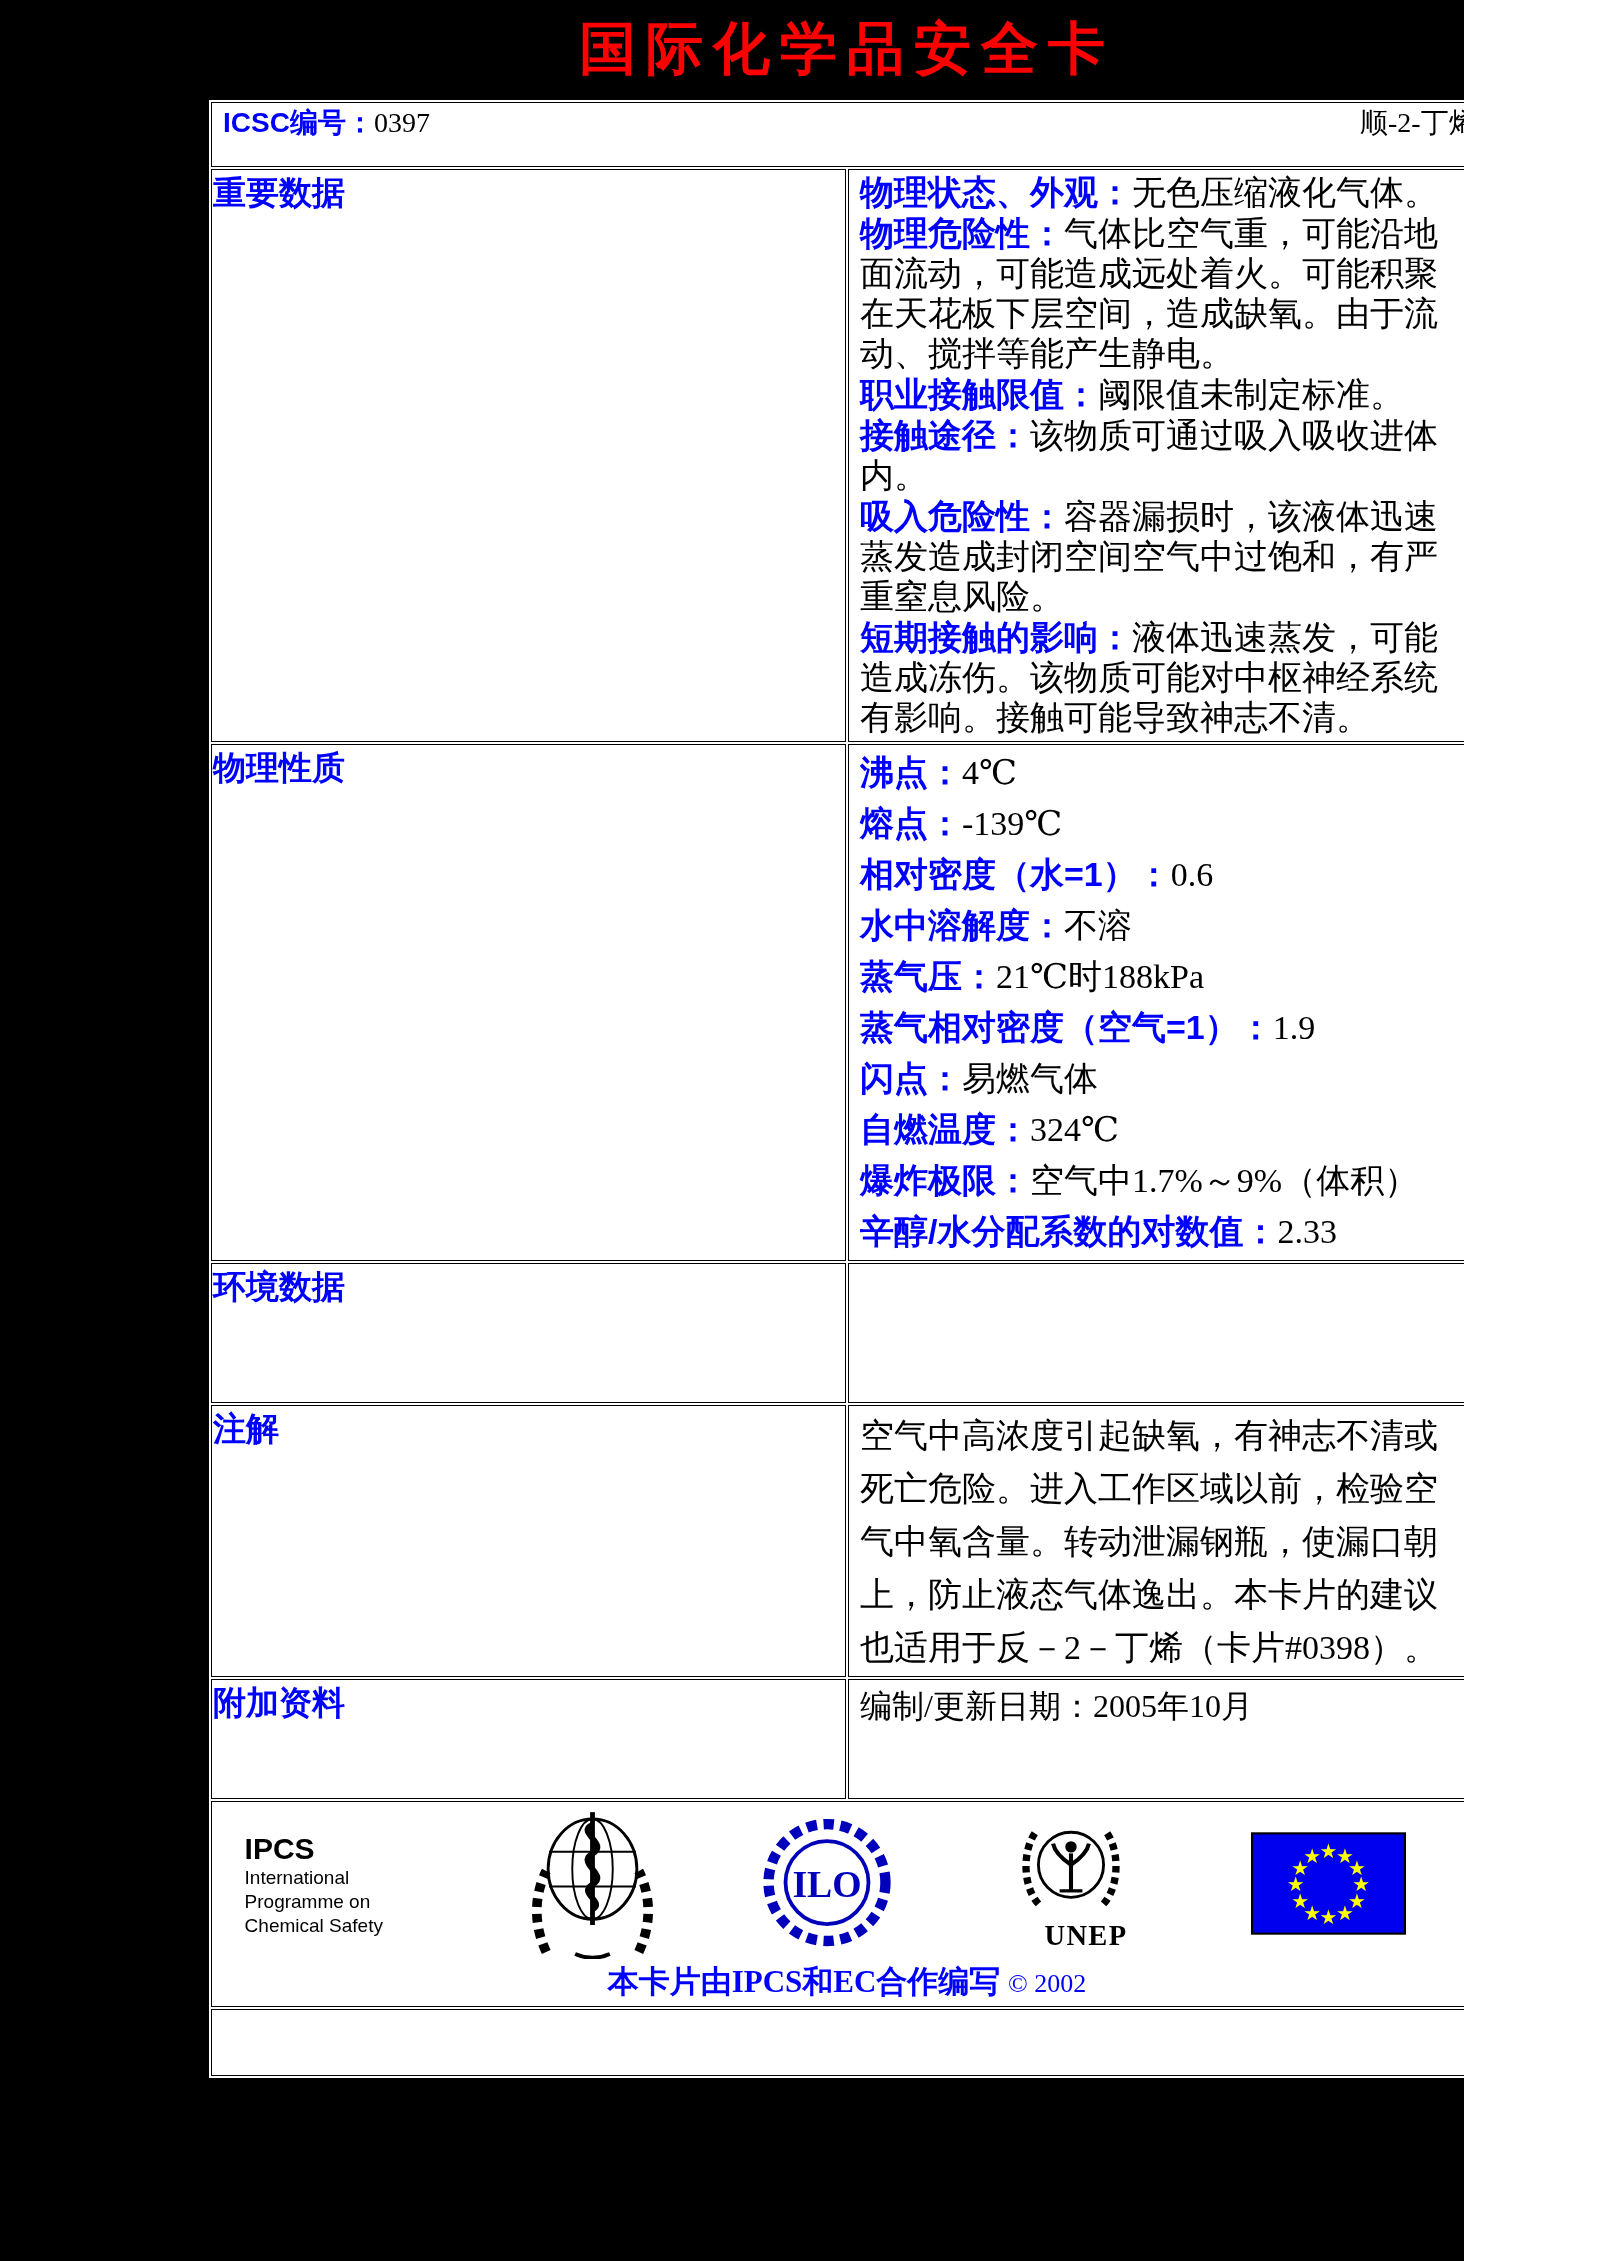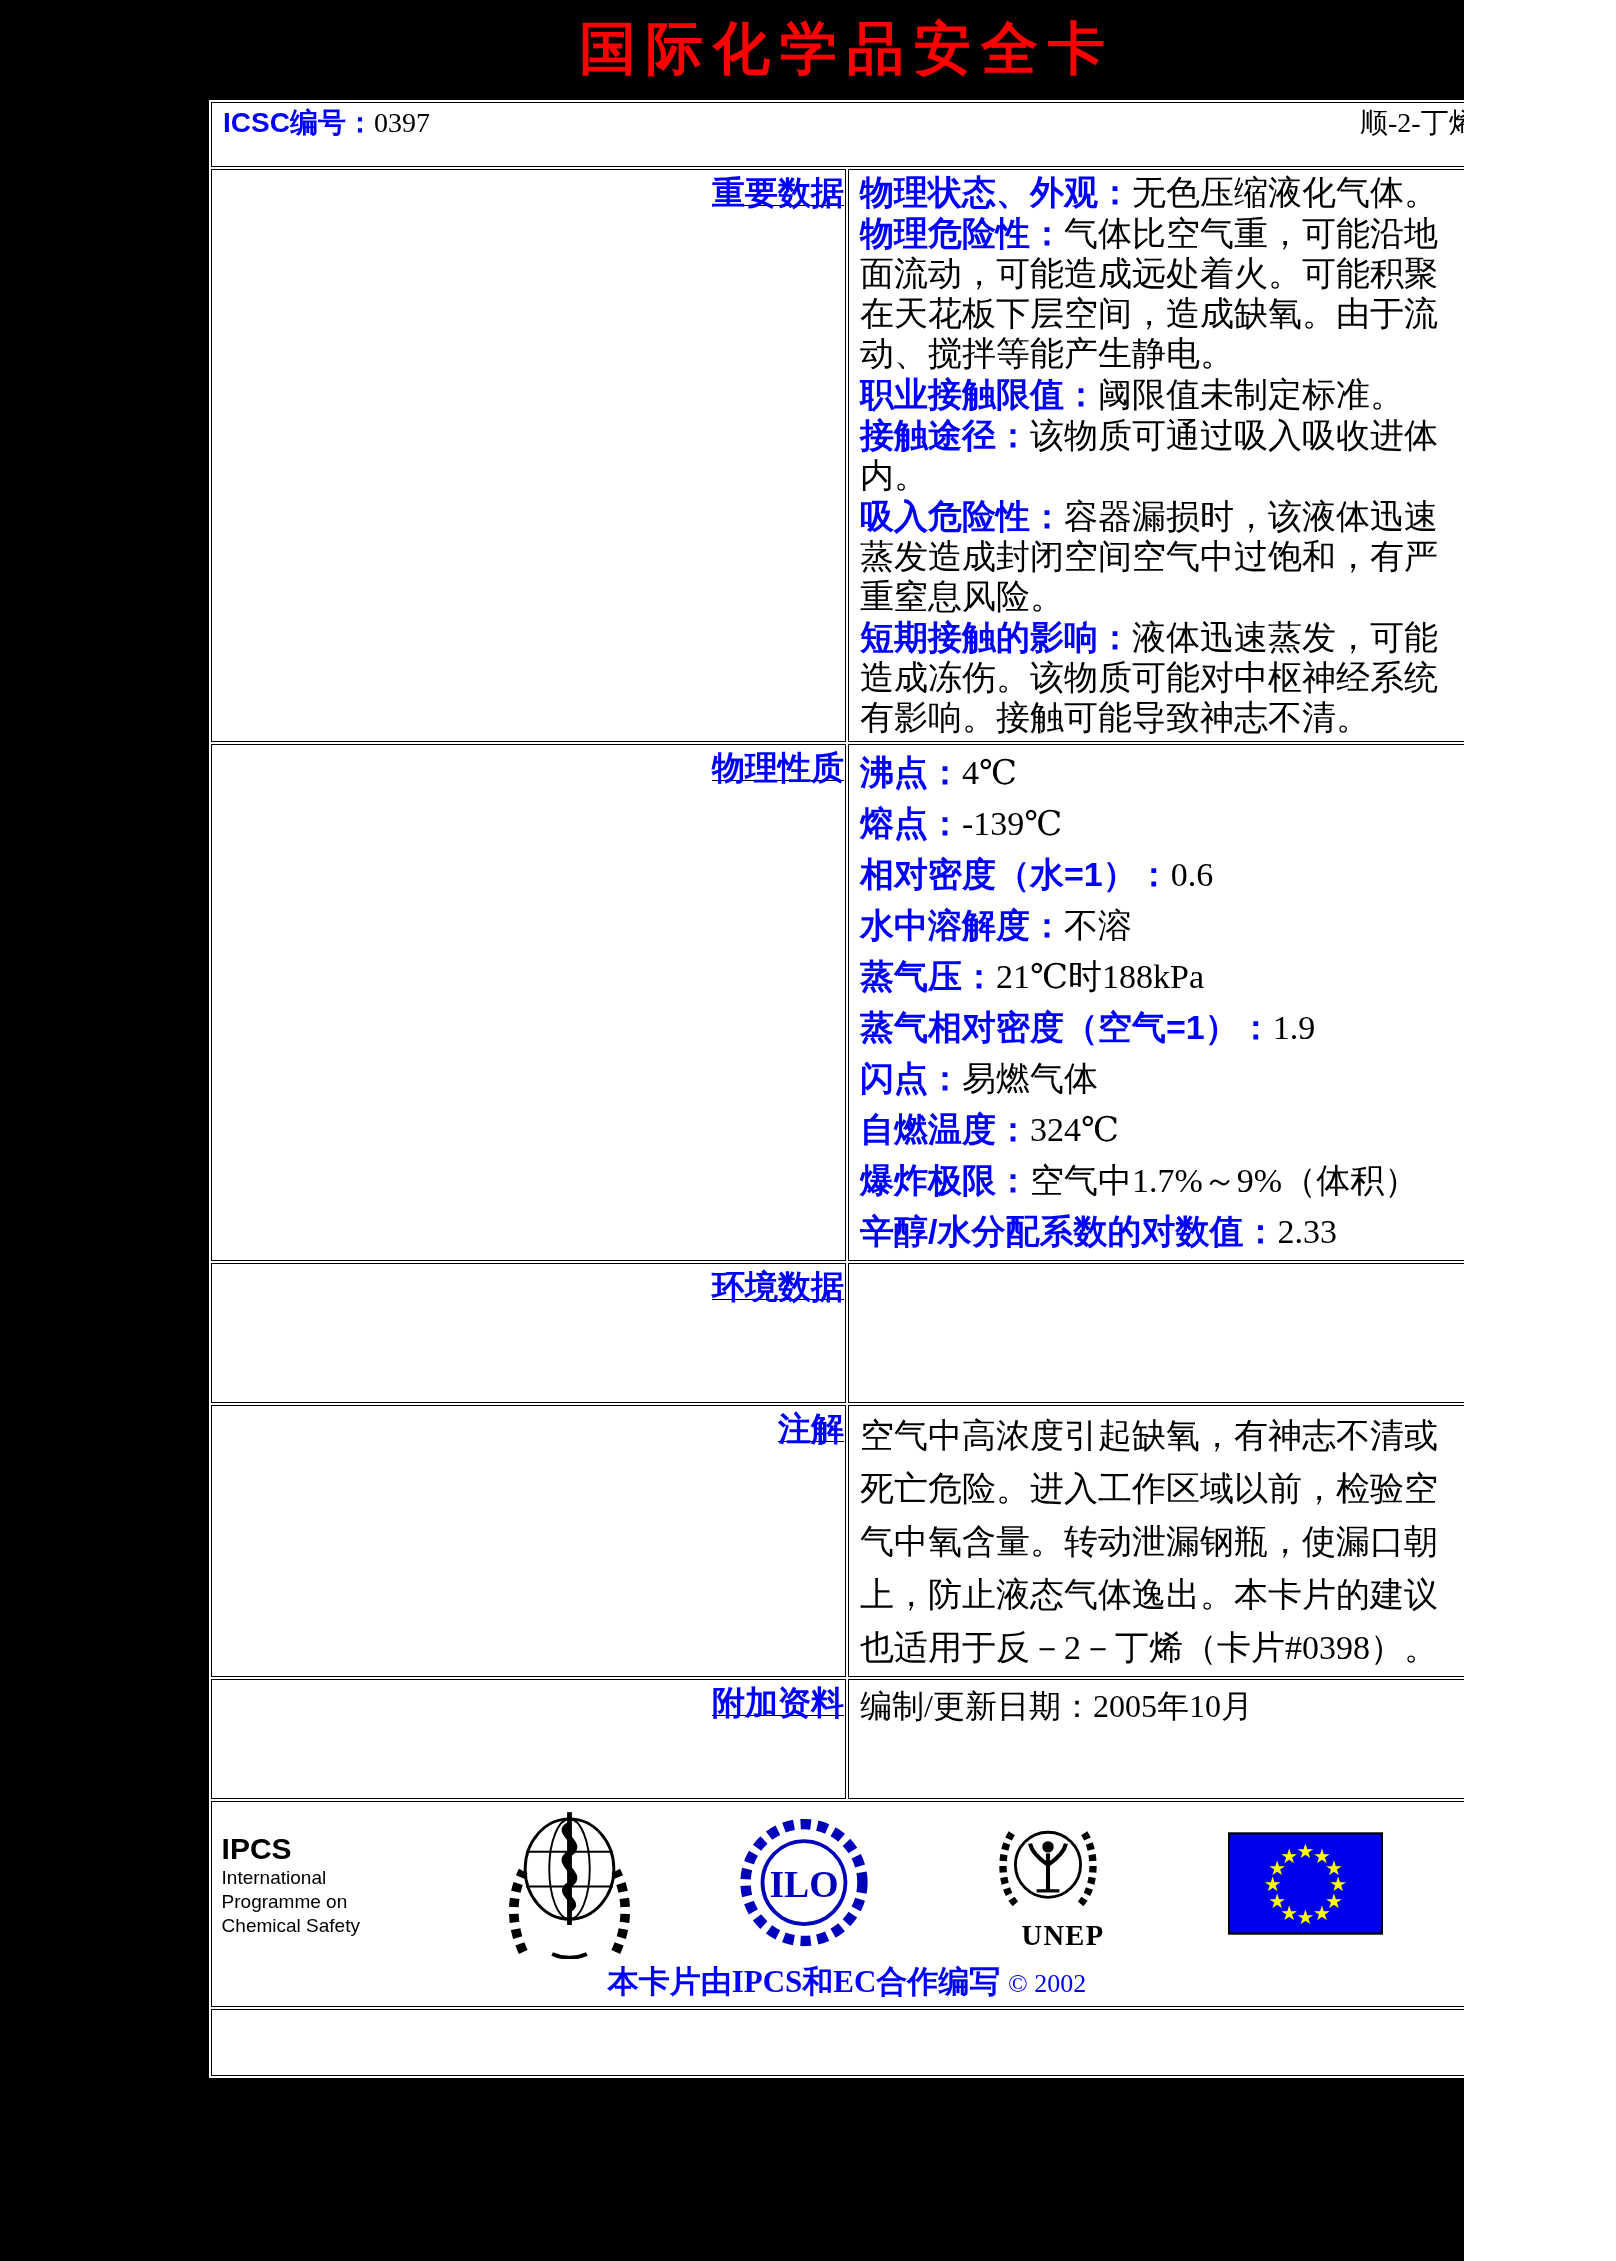--- a/index.html
+++ b/index.html
@@ -34,22 +34,21 @@
     table-layout:fixed;
   }
   table.card td{
     border:1.4px solid #000;
     vertical-align:top;
     background:#fff;
   }
   td.lblcell{
     width:180px;
     vertical-align:middle;
-    text-align:right;
-    text-decoration:underline;
+    text-align:left;
   }
   .seclabel{
     color:#0000ff;
     font-weight:bold;
     font-size:33px;
     font-family:"Liberation Sans","DejaVu Sans",sans-serif;
   }
   
   .hdr{
     display:flex;
@@ -82,20 +81,21 @@
   }
   .logos{
     display:flex;
     align-items:center;
     padding-left:8.6px;
   }
   .ipcsblock{
     width:168px;
     font-family:"Liberation Sans","DejaVu Sans",sans-serif;
     color:#000;
+    margin-left:23px;
   }
   .ipcs-acronym{font-size:30px;font-weight:bold;line-height:1.15;}
   .ipcs-line{font-size:19px;line-height:1.25;}
   .logo{flex:0 0 auto;}
   .who{margin-left:112px;}
   .ilo{margin-left:101px;}
   .unep{margin-left:121px; text-align:center;}
   .eu{margin-left:123px;}
   .unep-word{
     font-size:28.5px;font-weight:bold;letter-spacing:1.4px;

